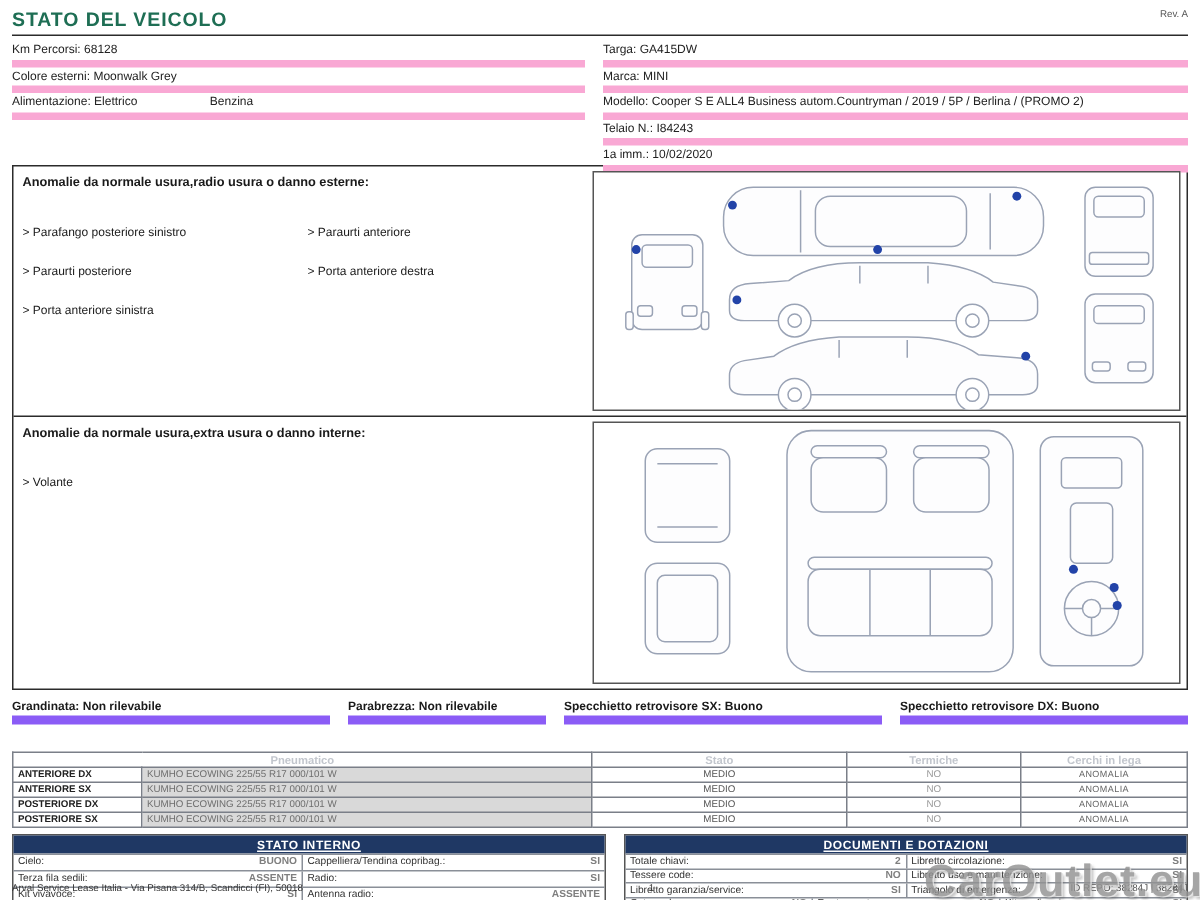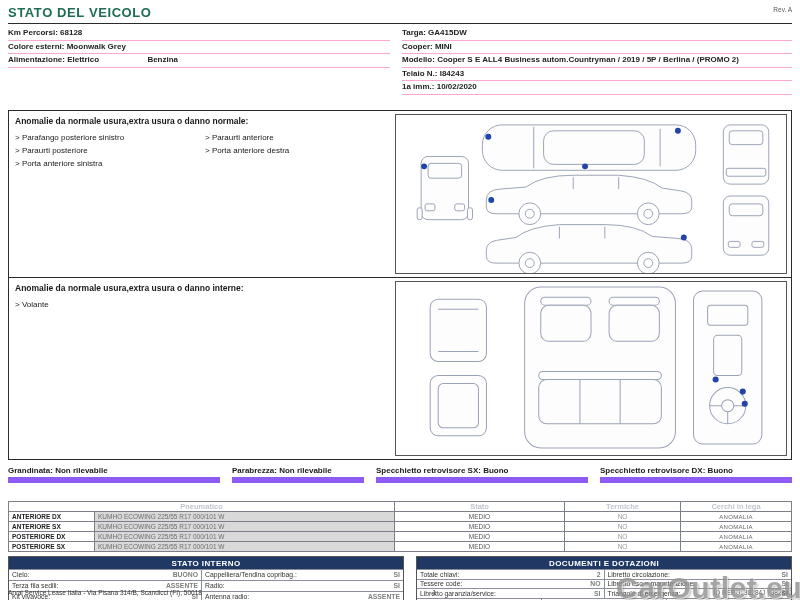--- a/index.html
+++ b/index.html
@@ -12,34 +12,34 @@
 
   
   .topbar{display:flex;justify-content:space-between;align-items:flex-start;height:16px;}
   .title{font-size:13px;font-weight:bold;letter-spacing:.6px;color:var(--title-green,#1e6e54);margin:0;}
   .rev{font-size:6.5px;color:#555;padding-top:1px;}
   .rule{border-top:1.5px solid #2b2b2b;margin:2px 0 3px 0;}
 
   .head{display:flex;gap:12px;height:80px;}
   .hcol.left{width:382px;}
   .hcol.right{flex:1;}
-  .field{border-bottom:1px solid #f9a8d4;padding:1px 0 2px 0;font-size:8px;font-weight:bold;line-height:9.5px;color:#222;}
+  .field{border-bottom:5px solid #f9a8d4;padding:1px 0 2px 0;font-size:8px;font-weight:normal;line-height:9.5px;color:#222;}
   .fuel-2{margin-left:46px;}
 
   
   .mainbox{border:1px solid #2b2b2b;margin-top:3px;height:348px;display:flex;flex-direction:column;background:#fff;}
   .anom{display:flex;padding:3px 4px;gap:6px;}
   .anom.exterior{height:160px;flex:none;}
   .anom.interior{flex:1;border-top:1px solid #2b2b2b;}
   .anom-text{flex:1;padding:2px 2px;}
   .anom-title{font-size:8.5px;font-weight:bold;}
   .anom-cols{display:flex;margin-top:7px;}
   .anom-col1{width:190px;}
   .anom-col2{flex:1;}
-  .anom-item{font-size:8px;margin-bottom:4px;line-height:9px;}
+  .anom-item{font-size:8px;margin-bottom:4px;line-height:9px;margin-top:17px;}
   .diagram{width:390px;border:1px solid #555;background:#fff;}
   .diagram svg{width:100%;height:100%;display:block;}
 
   
   .conds{display:grid;grid-template-columns:212px 132px 212px 1fr;column-gap:12px;row-gap:2px;margin-top:5px;font-size:8px;font-weight:bold;}
   .cond{border-bottom:6px solid #8b5cf6;padding:1px 0;line-height:9px;min-height:10px;}
   .cond.none{border-bottom:none;}
 
   
   .tires{width:100%;border-collapse:collapse;margin-top:4px;table-layout:fixed;}
@@ -49,21 +49,21 @@
   td.spec{background:var(--cell-gray,#d9d9d9);color:#6e6e6e;font-size:6.5px;}
   td.stato{text-align:center;font-size:6.5px;color:#555;}
   td.term{text-align:center;font-size:6.5px;color:#9a9a9a;}
   td.cerchi{text-align:center;font-size:6px;color:#666;letter-spacing:.3px;}
 
   
   .bottom{display:flex;gap:12px;margin-top:4px;align-items:flex-start;}
   .panel{border:1px solid #555;background:#fff;}
   .panel.left{width:394px;}
   .panel.right{flex:1;}
-  .phead{background:var(--panel-navy,#1f3864);color:#fff;font-weight:bold;text-align:center;font-size:8px;padding:1.5px 0;letter-spacing:.4px;}
+  .phead{background:var(--panel-navy,#1f3864);color:#fff;font-weight:bold;text-align:center;font-size:8px;padding:1.5px 0;letter-spacing:.4px;text-decoration:underline;}
   .prow{display:flex;border-top:1px solid #8a8f98;}
   .pcell{display:flex;justify-content:space-between;align-items:center;padding:1px 3px;border-right:1px solid #8a8f98;font-size:6.8px;line-height:8px;}
   .pcell:last-child{border-right:none;}
   .panel.left .pcell.c1{width:186px;flex:none;}
   .panel.left .pcell.c2{flex:1;}
   .panel.right .pcell{flex:1;padding:0.5px 3px;line-height:7.5px;}
   .plabel{color:#333;}
   .pvalue{color:#7f7f7f;font-weight:bold;margin-left:4px;}
 
   
@@ -108,21 +108,21 @@
         <span>Elettrico</span>
         <span class="fuel-2">Benzina</span>
       </div>
     </div>
     <div class="hcol right">
       <div class="field">
         <span>Targa:</span>
         <span>GA415DW</span>
       </div>
       <div class="field">
-        <span>Cooper:</span>
+        <span>Marca:</span>
         <span>MINI</span>
       </div>
       <div class="field">
         <span>Modello:</span>
         <span>Cooper S E ALL4 Business autom.Countryman / 2019 / 5P / Berlina / (PROMO 2)</span>
       </div>
       <div class="field">
         <span>Telaio N.:</span>
         <span>I84243</span>
       </div>
@@ -130,21 +130,21 @@
         <span>1a imm.:</span>
         <span>10/02/2020</span>
       </div>
     </div>
   </div>
 
   <div class="mainbox">
 
     <div class="anom exterior">
       <div class="anom-text">
-        <div class="anom-title">Anomalie da normale usura,extra usura o danno normale:</div>
+        <div class="anom-title">Anomalie da normale usura,radio usura o danno esterne:</div>
         <div class="anom-cols">
           <div class="anom-col1">
             <div class="anom-item">&gt; Parafango posteriore sinistro</div>
             <div class="anom-item">&gt; Paraurti posteriore</div>
             <div class="anom-item">&gt; Porta anteriore sinistra</div>
           </div>
           <div class="anom-col2">
             <div class="anom-item">&gt; Paraurti anteriore</div>
             <div class="anom-item">&gt; Porta anteriore destra</div>
           </div>

